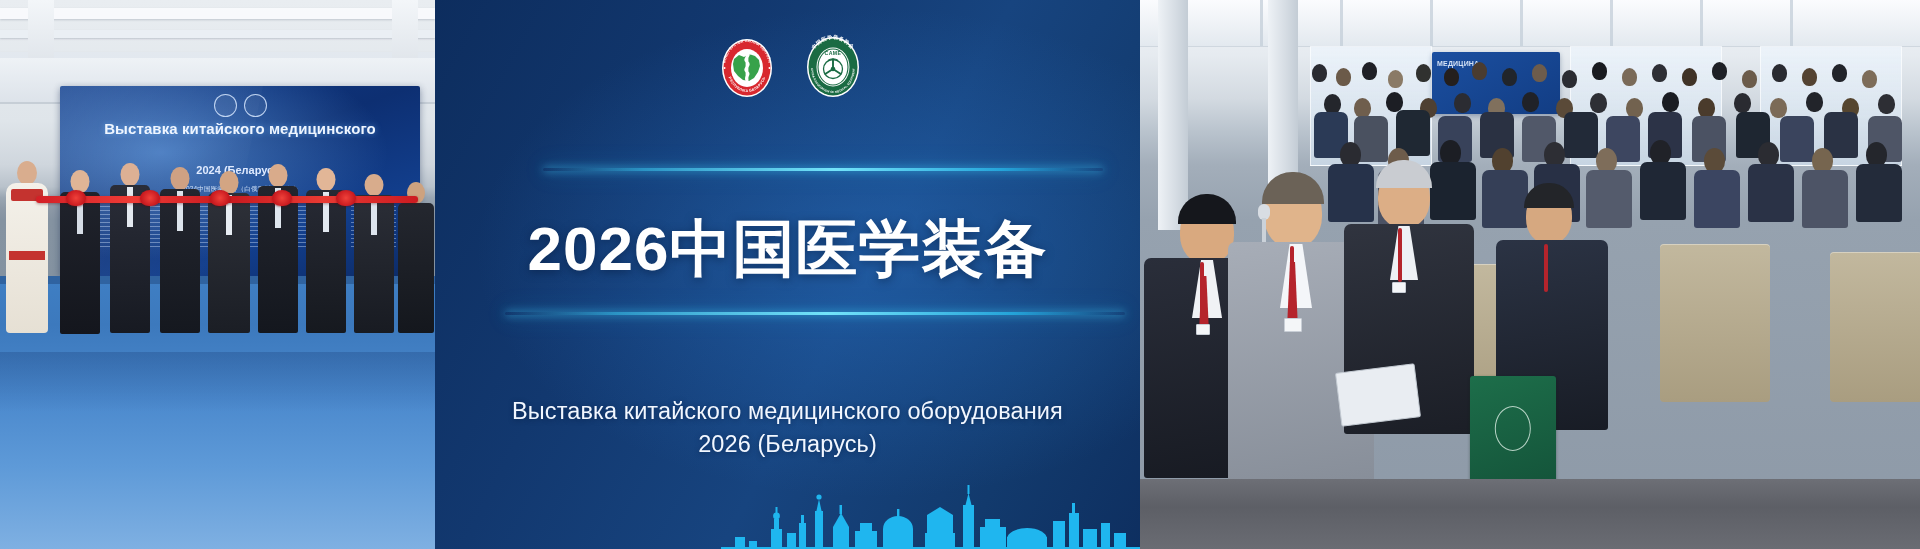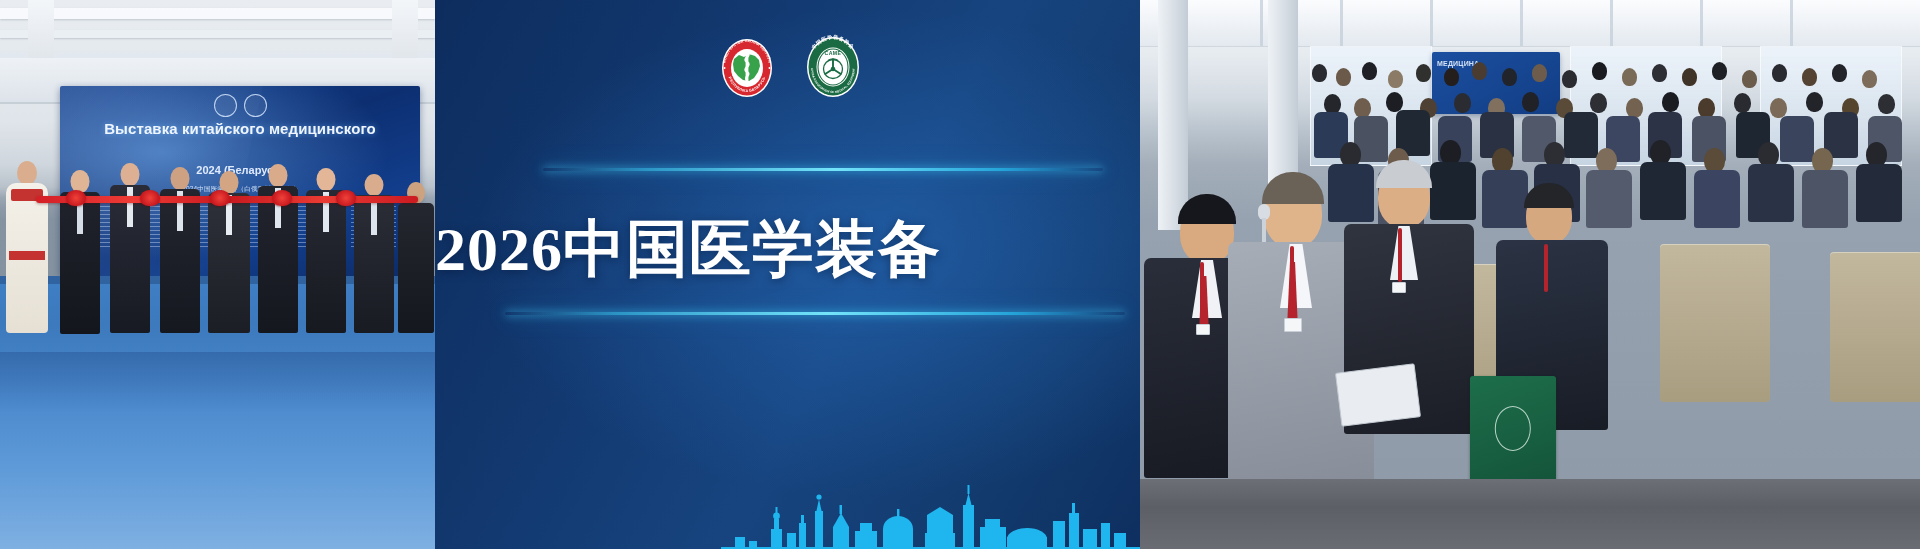--- a/index.html
+++ b/index.html
@@ -312,23 +312,23 @@
       rgba(40,200,250,0.7) 82%,
       rgba(0,190,245,0) 100%);
     box-shadow: 0 0 9px rgba(70,215,255,0.8), 0 0 22px rgba(40,180,255,0.45);
   }
   .glow-top { left: 108px; width: 560px; top: 168px; }
   .glow-bottom { left: 70px; width: 620px; top: 312px; }
 
   .headline {
     position: absolute;
     left: 0; right: 0; top: 172px;
-    text-align: left;
+    text-align: center;
     color: #ffffff;
-    font-family: Liberation Serif, serif;
+    font-family: Liberation Sans, sans-serif;
     font-weight: 700;
     font-size: 62px;
     line-height: 1.13;
     letter-spacing: 1px;
     text-shadow: 0 2px 10px rgba(5,25,60,0.55);
     white-space: nowrap;
   }
   .headline .hl-line { display: block; }
 
   .subtitle {
@@ -505,20 +505,22 @@
 
     <div class="glow-line glow-top"></div>
 
     <h1 class="headline">
       <span class="hl-line">2026中国医学装备</span>
     </h1>
 
     <div class="glow-line glow-bottom"></div>
 
     <div class="subtitle">
+      <span class="sub-line">Выставка китайского медицинского оборудования</span>
+      <span class="sub-line">2026 (Беларусь)</span>
     </div>
 
     <div class="skyline">
       <svg viewBox="0 0 705 78" xmlns="http://www.w3.org/2000/svg" preserveAspectRatio="none">
         <g fill="#1fb6ef">
 
           <rect x="336" y="58" width="11" height="20"></rect>
           <rect x="339" y="48" width="5" height="12"></rect>
           <circle cx="341.5" cy="45" r="3.4"></circle>
           <rect x="340.5" y="36" width="2" height="8"></rect>

